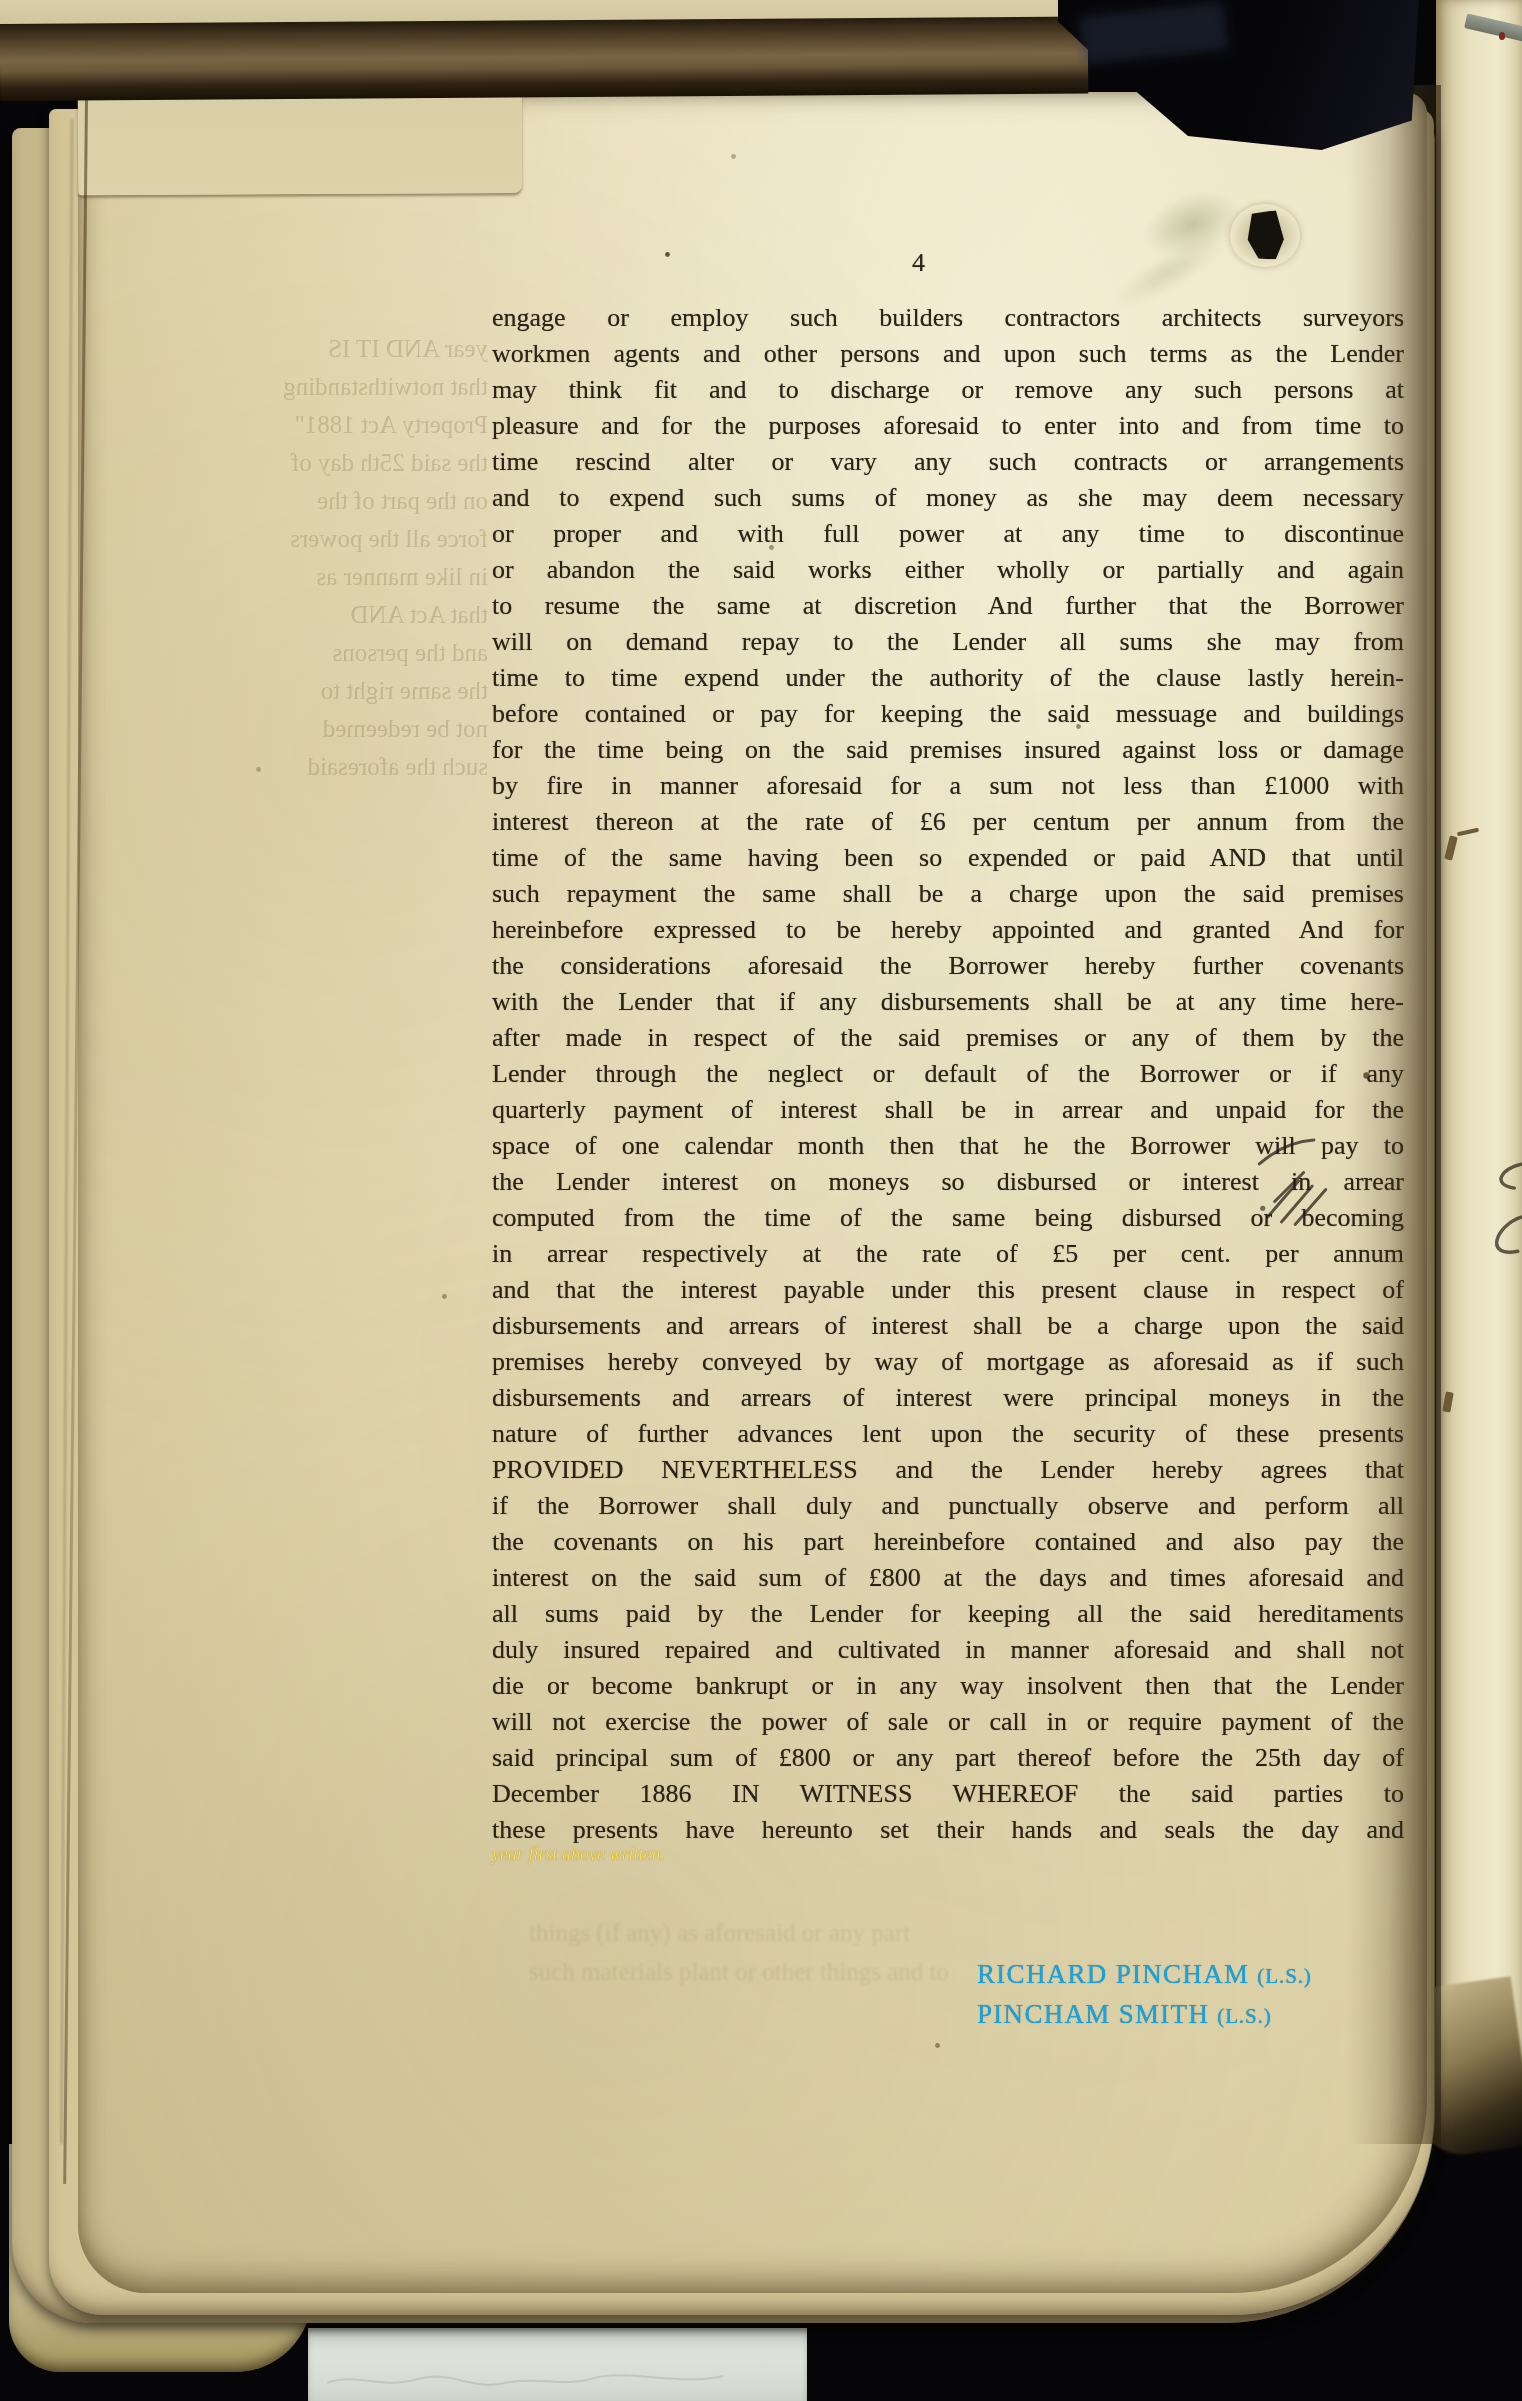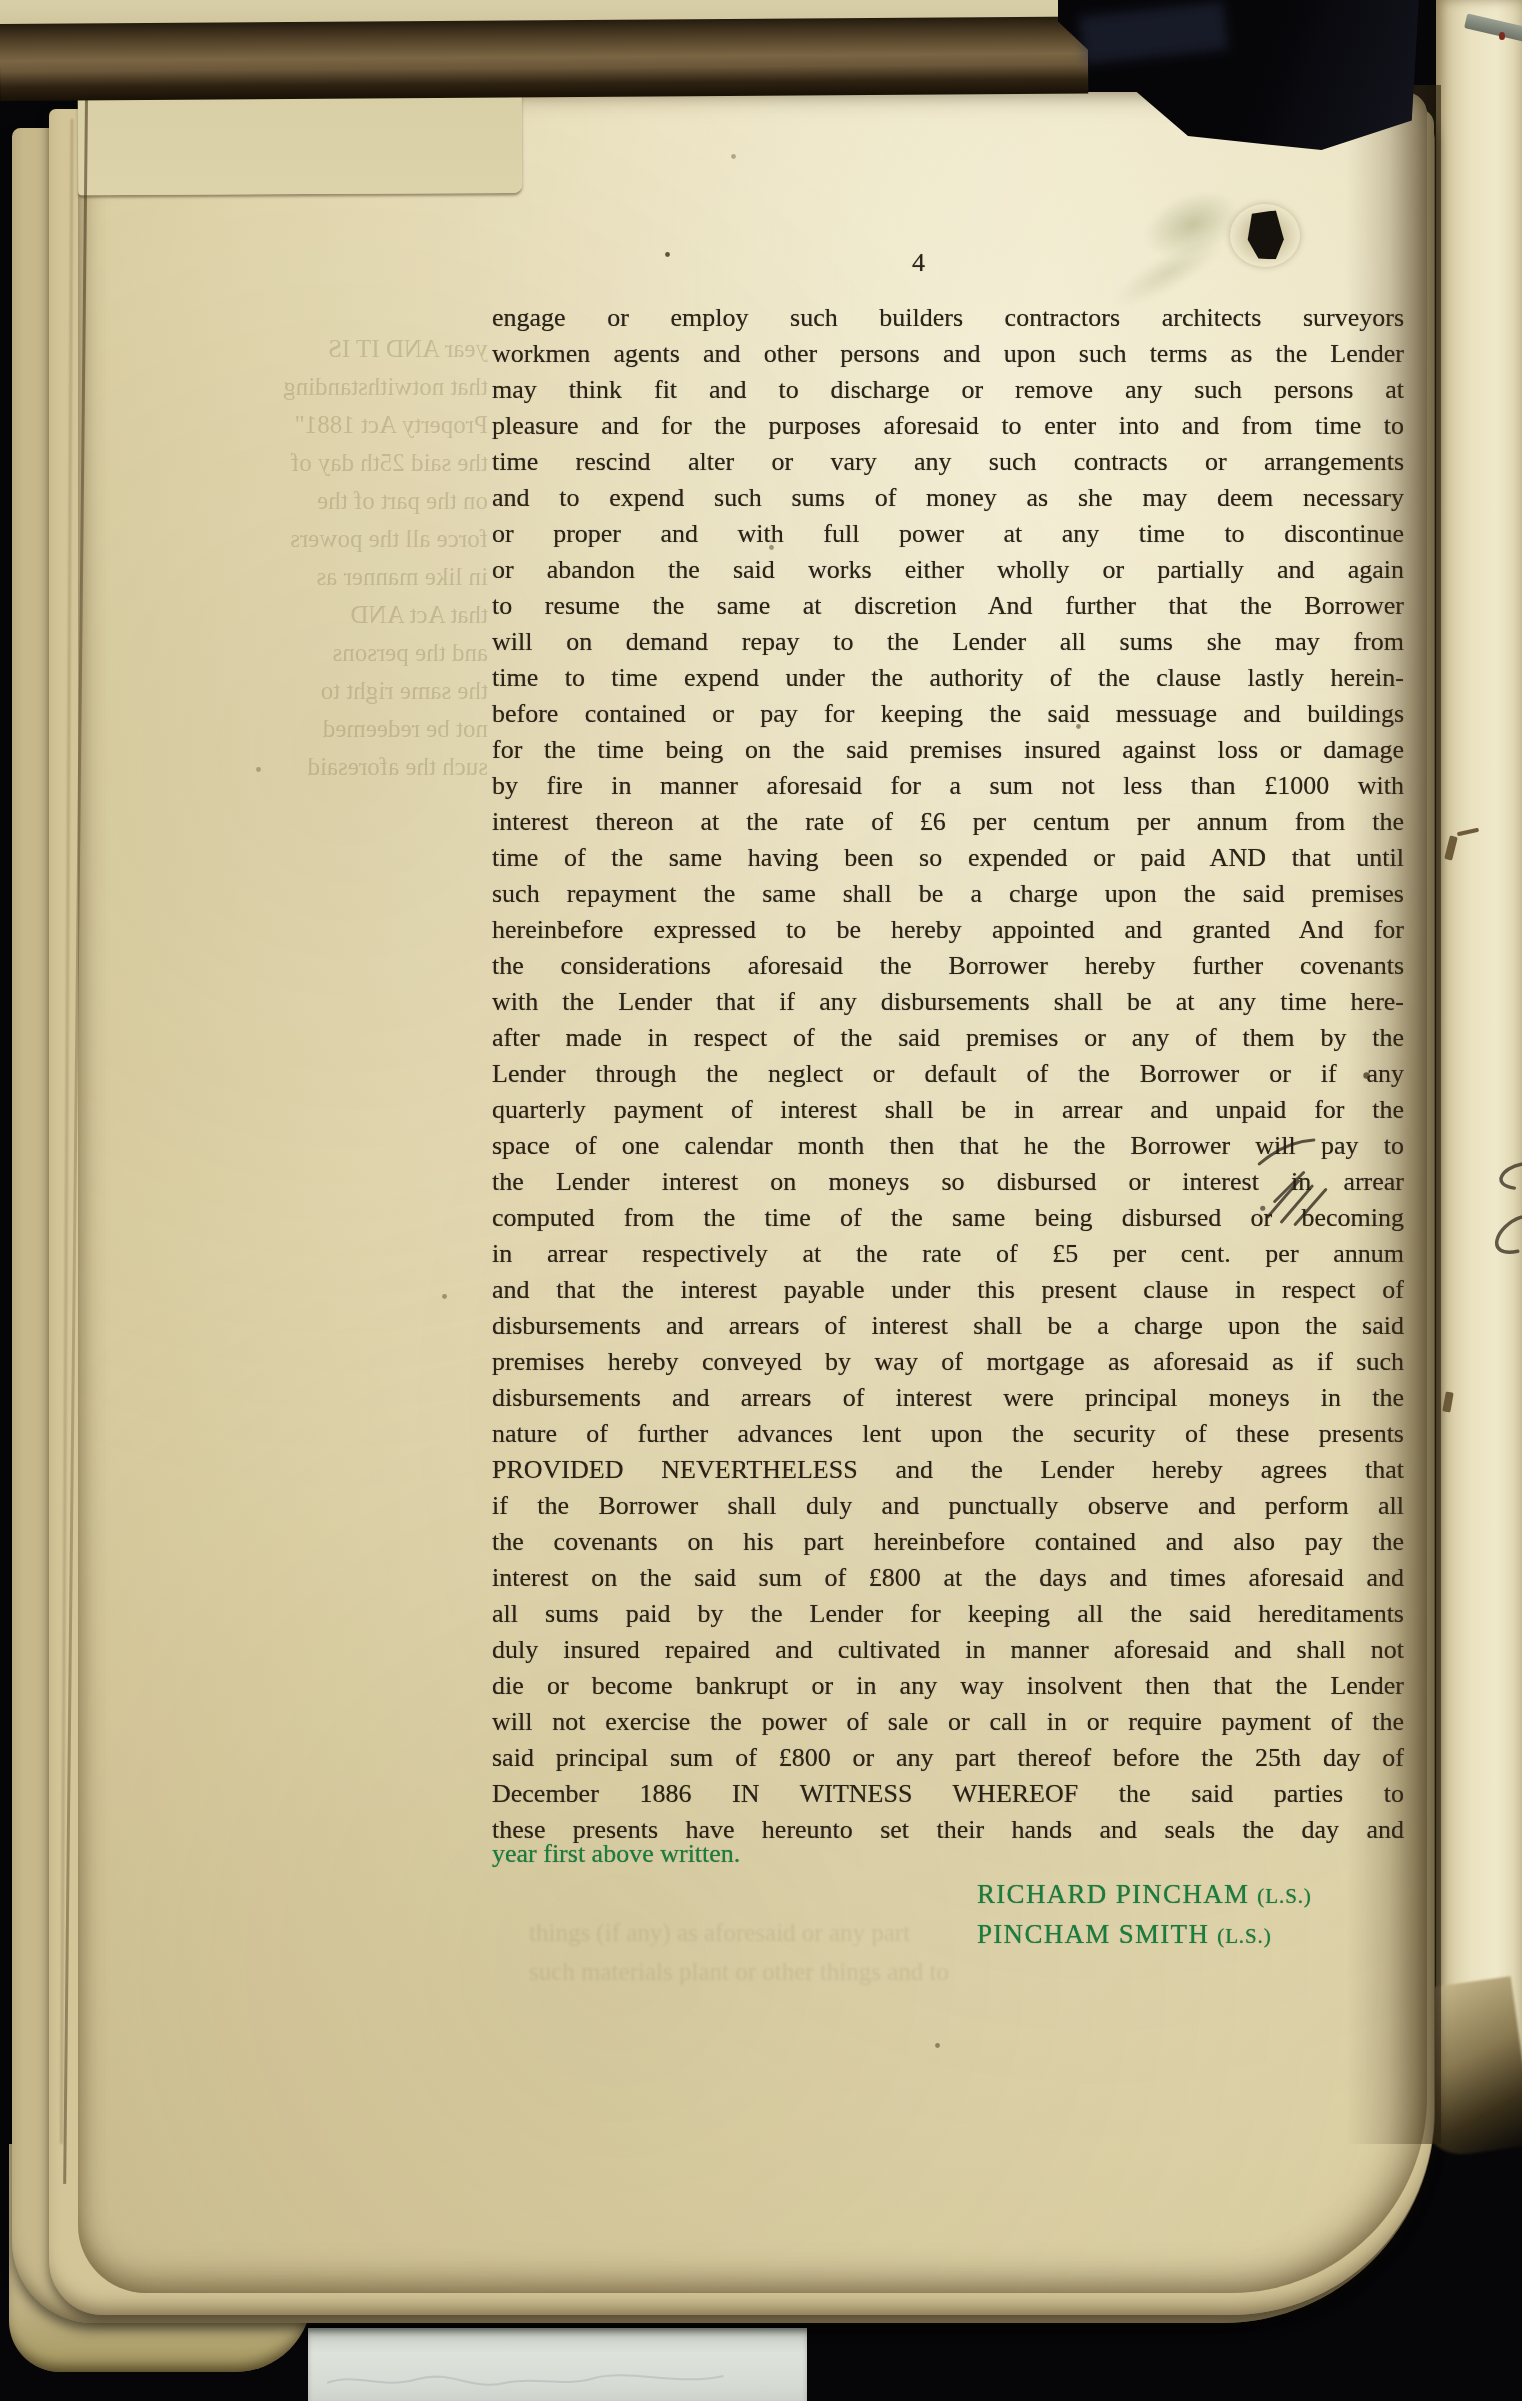--- a/index.html
+++ b/index.html
@@ -116,26 +116,26 @@
     left:492px;top:300px;width:912px;z-index:7;
     color:#2b2318;font-size:26px;
     text-shadow:0 0 0.9px rgba(43,35,24,.55);
   }
   .text-line{
     display:block;width:100%;height:36px;line-height:36px;
     text-align:justify;text-align-last:justify;white-space:normal;
   }
   .closing-line{
     left:492px;top:1836px;width:912px;z-index:7;height:36px;line-height:36px;
-    color:#15803d;font-size:26px;text-shadow:0 0 0.9px rgba(43,35,24,.55);
+    color:#fde047;font-size:18px;text-shadow:0 0 0.9px rgba(43,35,24,.55);font-style:italic;
   }
   .page-number{
     left:912px;top:248px;z-index:7;color:#2b2318;font-size:26px;text-shadow:0 0 0.9px rgba(43,35,24,.5);
   }
-  .signature-block{left:977px;top:1874px;z-index:7;color:#15803d;}
+  .signature-block{left:977px;top:1954px;z-index:7;color:#0ea5e9;}
   .signature-line{height:40px;line-height:40px;font-size:27px;letter-spacing:1.3px;text-shadow:0 0 0.9px rgba(41,34,22,.6);}
   .seal-mark{font-size:21px;letter-spacing:0.9px;}
 
   
   .ghost-left{left:308px;top:330px;width:180px;z-index:7;}
   .ghost-line{
     display:block;height:38px;line-height:38px;font-size:25px;text-align:left;
     color:#8d815a;opacity:.34;transform:scaleX(-1);filter:blur(0.7px);white-space:nowrap;
   }
   .ghost-bottom{left:529px;top:1913px;width:460px;z-index:7;}

